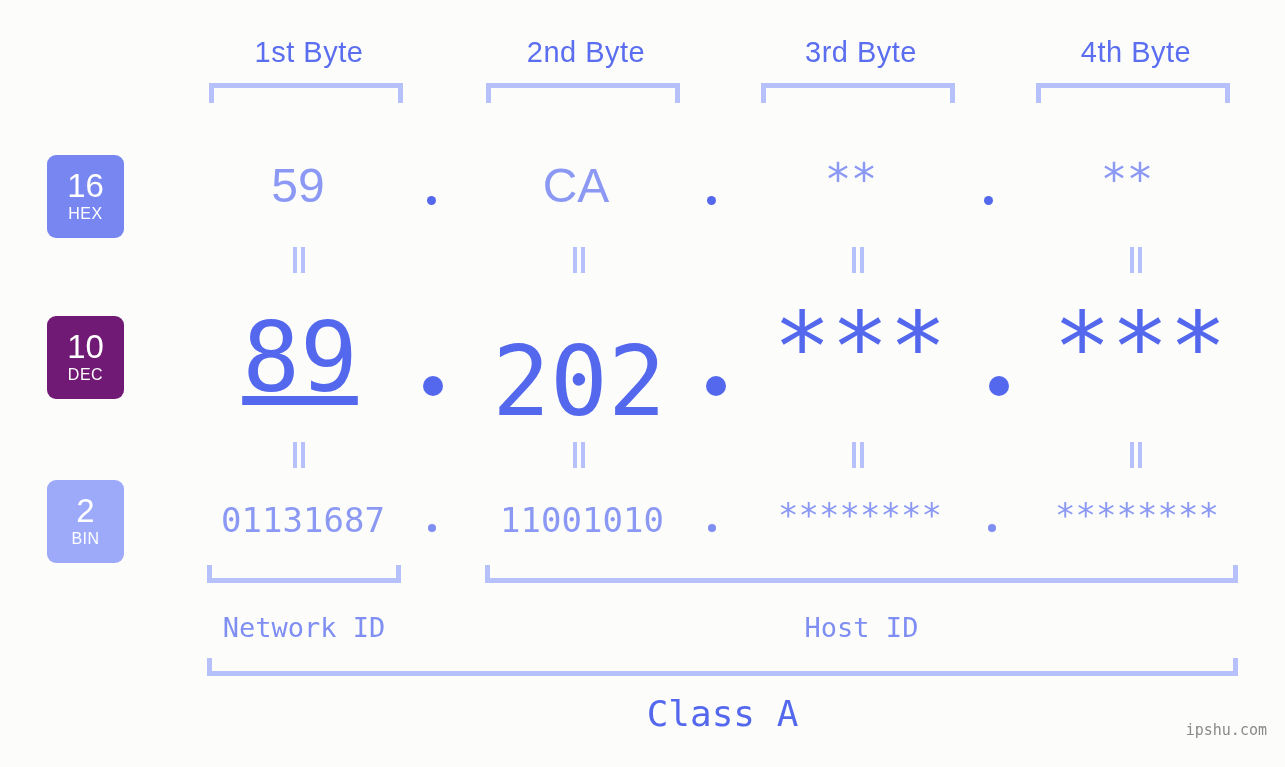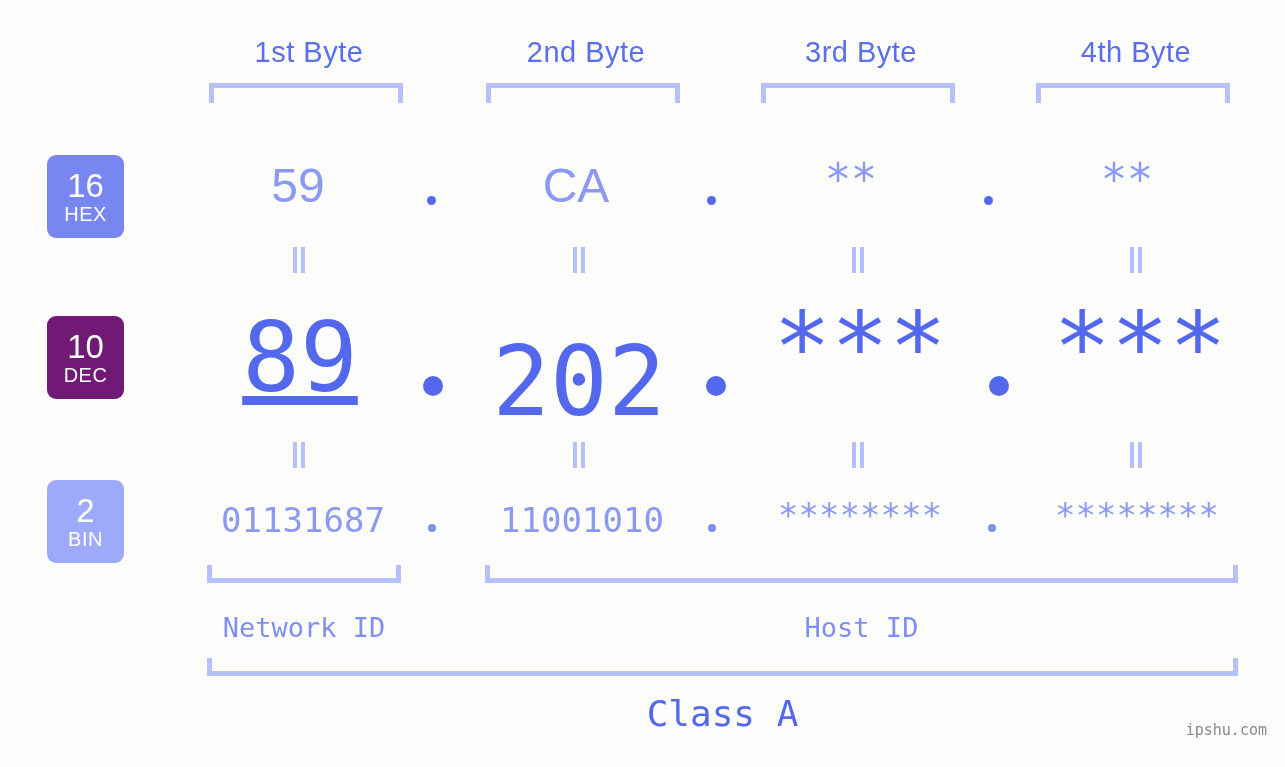--- a/index.html
+++ b/index.html
@@ -65,21 +65,21 @@
     flex-direction: column;
     align-items: center;
     justify-content: center;
   }
   .base-badge .num {
     font-size: 33px;
     line-height: 34px;
     font-weight: 400;
   }
   .base-badge .name {
-    font-size: 20px;
+    font-size: 16px;
     line-height: 22px;
     font-weight: 400;
     letter-spacing: 0.5px;
   }
 
   
   .cell {
     position: absolute;
     text-align: center;
     white-space: nowrap;

